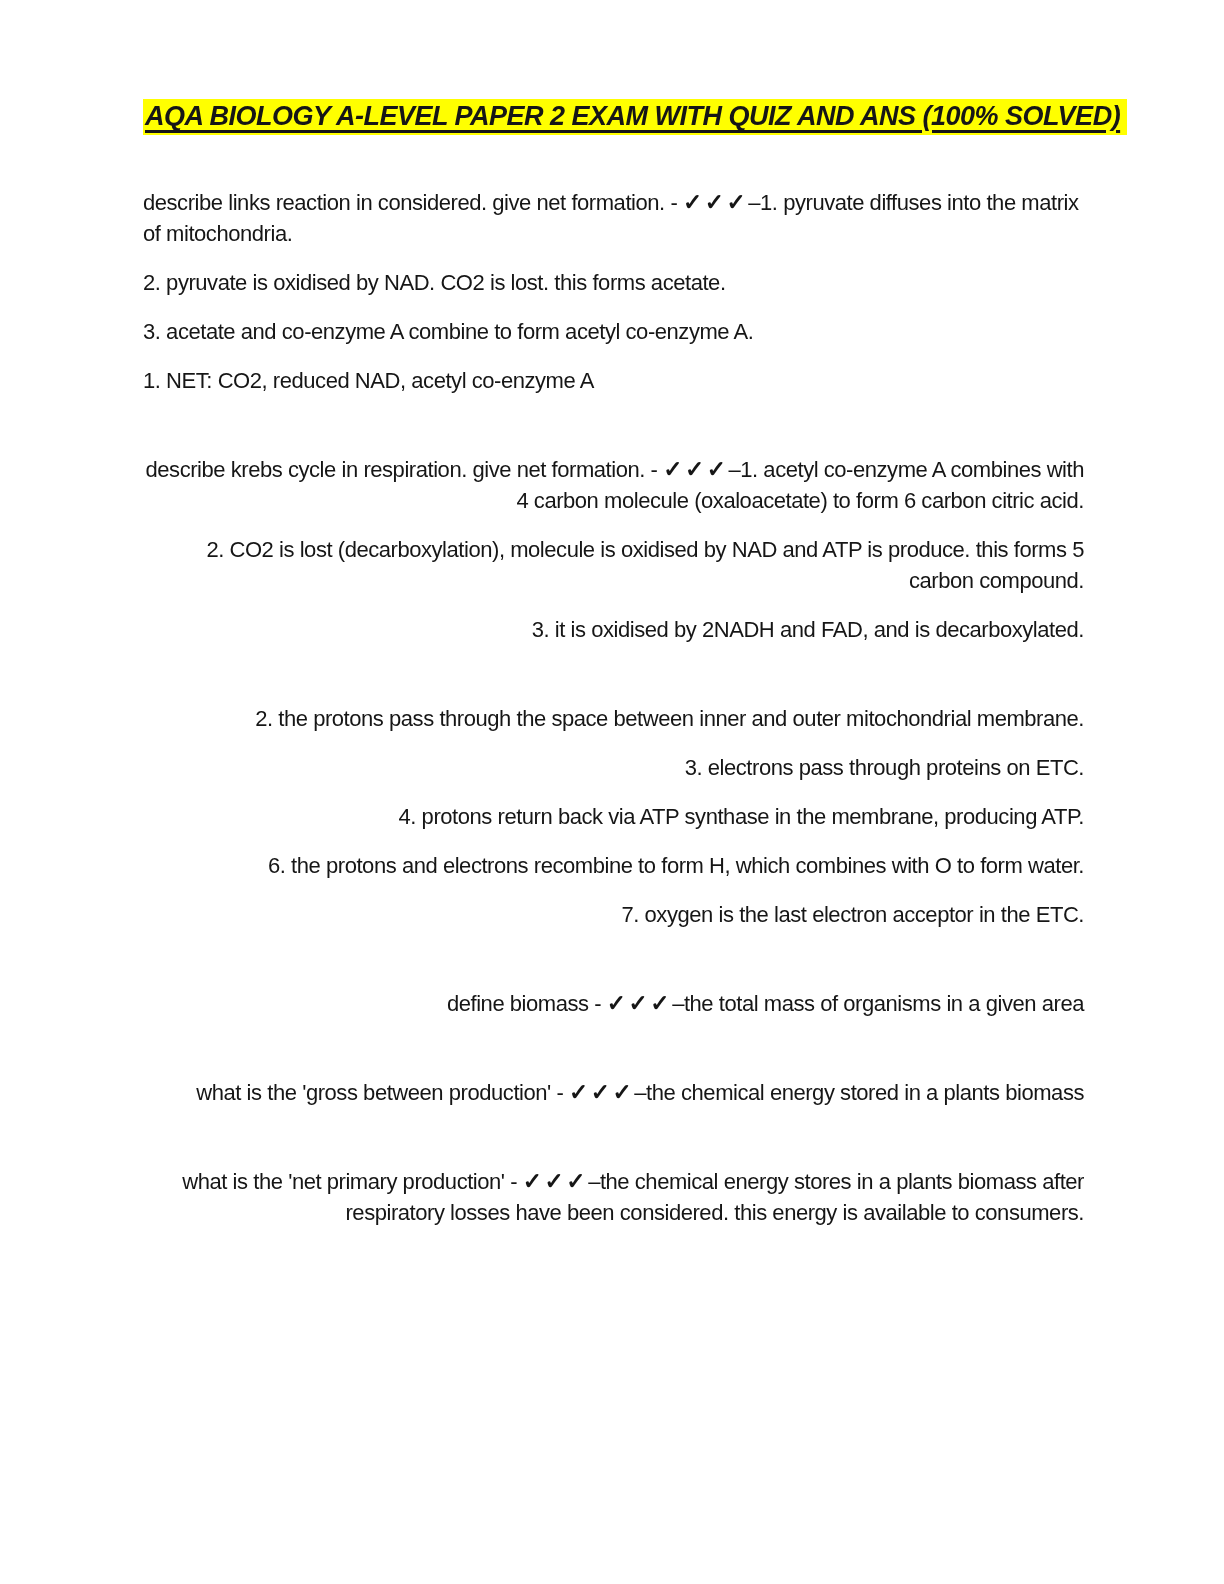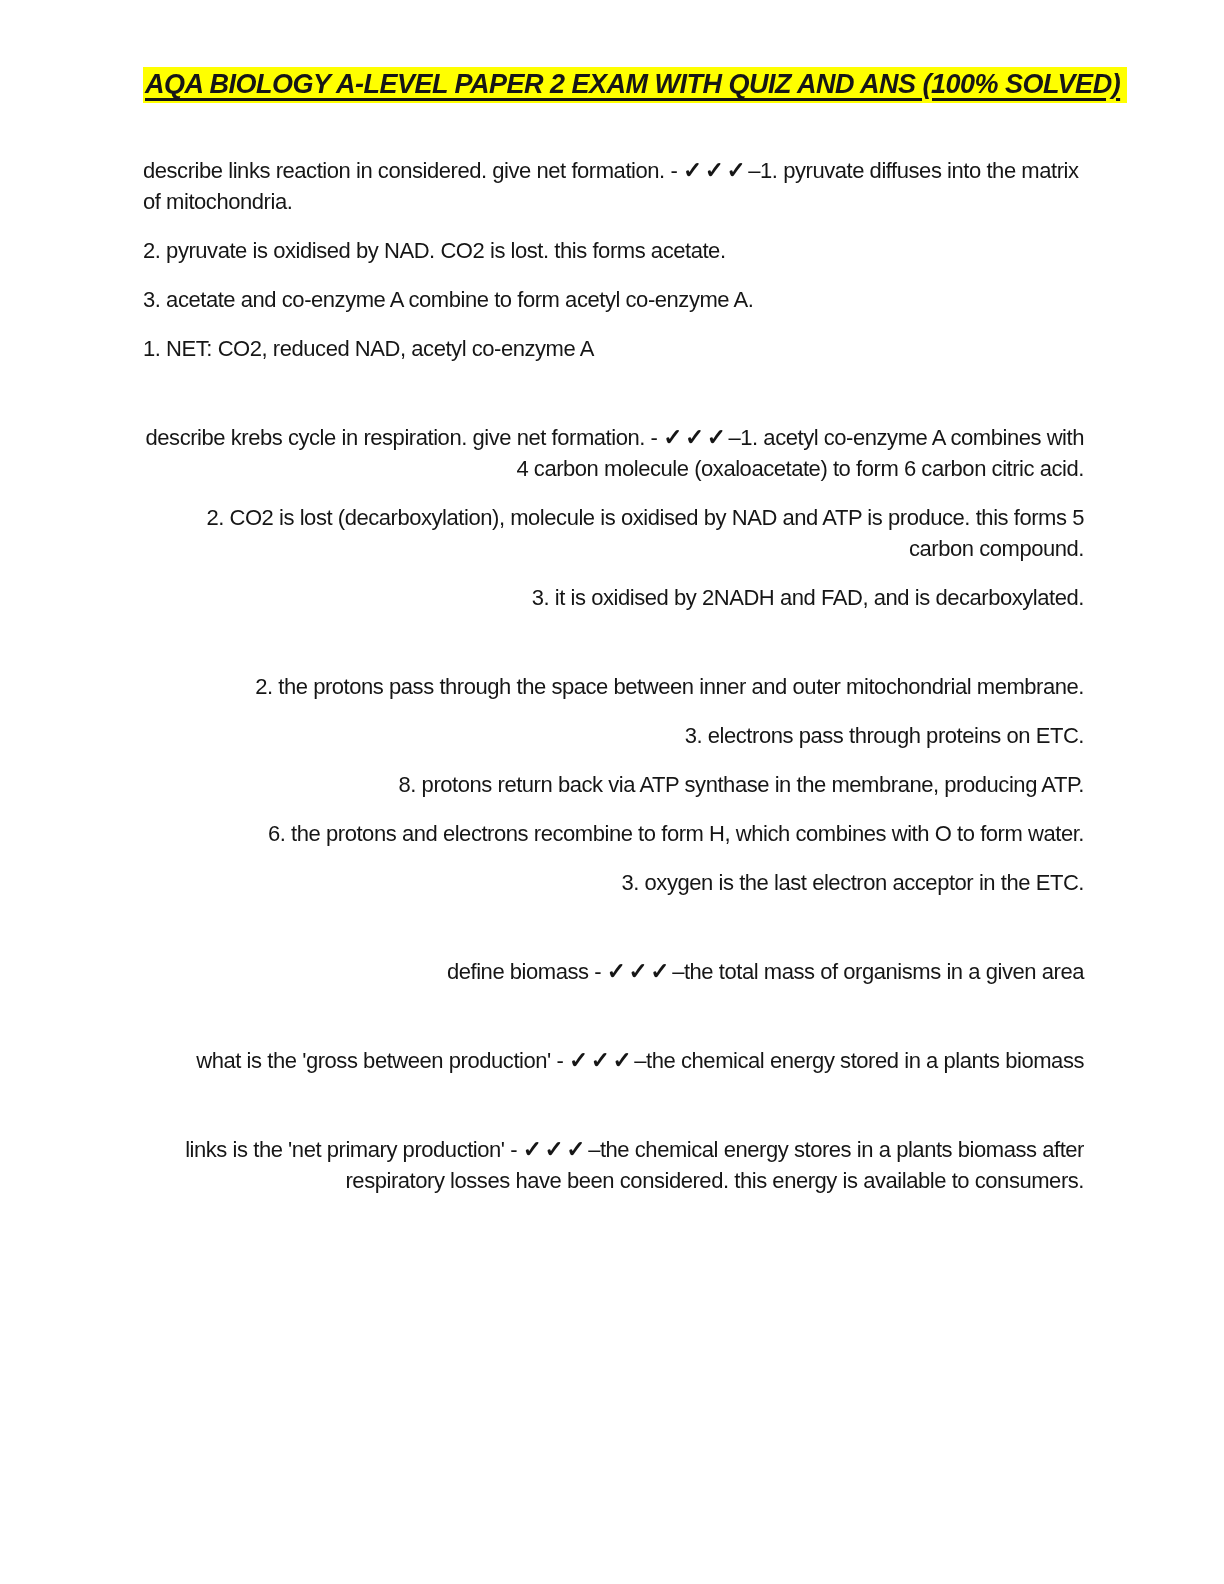--- a/index.html
+++ b/index.html
@@ -8,21 +8,21 @@
     background: #ffffff;
   }
   .page {
     position: relative;
     box-sizing: border-box;
     width: 1224px;
     height: 1584px;
     background: var(--page-bg, #ffffff);
     color: var(--text-color, #161616);
     font-family: "Liberation Sans", sans-serif;
-    padding: 64px 140px 0 143px;
+    padding: 96px 140px 0 143px;
     overflow: hidden;
   }
   h1.doc-title {
     margin: 0 0 50px 0;
     font-size: 27px;
     line-height: 41px;
     font-weight: bold;
     font-style: italic;
     letter-spacing: -0.5px;
     white-space: nowrap;
@@ -64,27 +64,27 @@
         <p><span>1. NET: CO2, reduced NAD, acetyl co-enzyme A</span></p>
       </div>
       <div class="block">
         <p><span>describe krebs cycle in respiration. give net formation. - </span><span class="check">✓✓✓</span><span>–1. acetyl co-enzyme A combines with 4 carbon molecule (oxaloacetate) to form 6 carbon citric acid.</span></p>
         <p><span>2. CO2 is lost (decarboxylation), molecule is oxidised by NAD and ATP is produce. this forms 5 carbon compound.</span></p>
         <p><span>3. it is oxidised by 2NADH and FAD, and is decarboxylated.</span></p>
       </div>
       <div class="block">
         <p><span>2. the protons pass through the space between inner and outer mitochondrial membrane.</span></p>
         <p><span>3. electrons pass through proteins on ETC.</span></p>
-        <p><span>8. protons return back via ATP synthase in the membrane, producing ATP.</span></p>
+        <p><span>4. protons return back via ATP synthase in the membrane, producing ATP.</span></p>
         <p><span>6. the protons and electrons recombine to form H, which combines with O to form water.</span></p>
-        <p><span>3. oxygen is the last electron acceptor in the ETC.</span></p>
+        <p><span>7. oxygen is the last electron acceptor in the ETC.</span></p>
       </div>
       <div class="block">
         <p><span>define biomass - </span><span class="check">✓✓✓</span><span>–the total mass of organisms in a given area</span></p>
       </div>
       <div class="block">
         <p><span>what is the 'gross between production' - </span><span class="check">✓✓✓</span><span>–the chemical energy stored in a plants biomass</span></p>
       </div>
       <div class="block">
-        <p><span>links is the 'net primary production' - </span><span class="check">✓✓✓</span><span>–the chemical energy stores in a plants biomass after respiratory losses have been considered. this energy is available to consumers.</span></p>
+        <p><span>what is the 'net primary production' - </span><span class="check">✓✓✓</span><span>–the chemical energy stores in a plants biomass after respiratory losses have been considered. this energy is available to consumers.</span></p>
       </div>
     </div>
 </div>
 
 </body></html>

